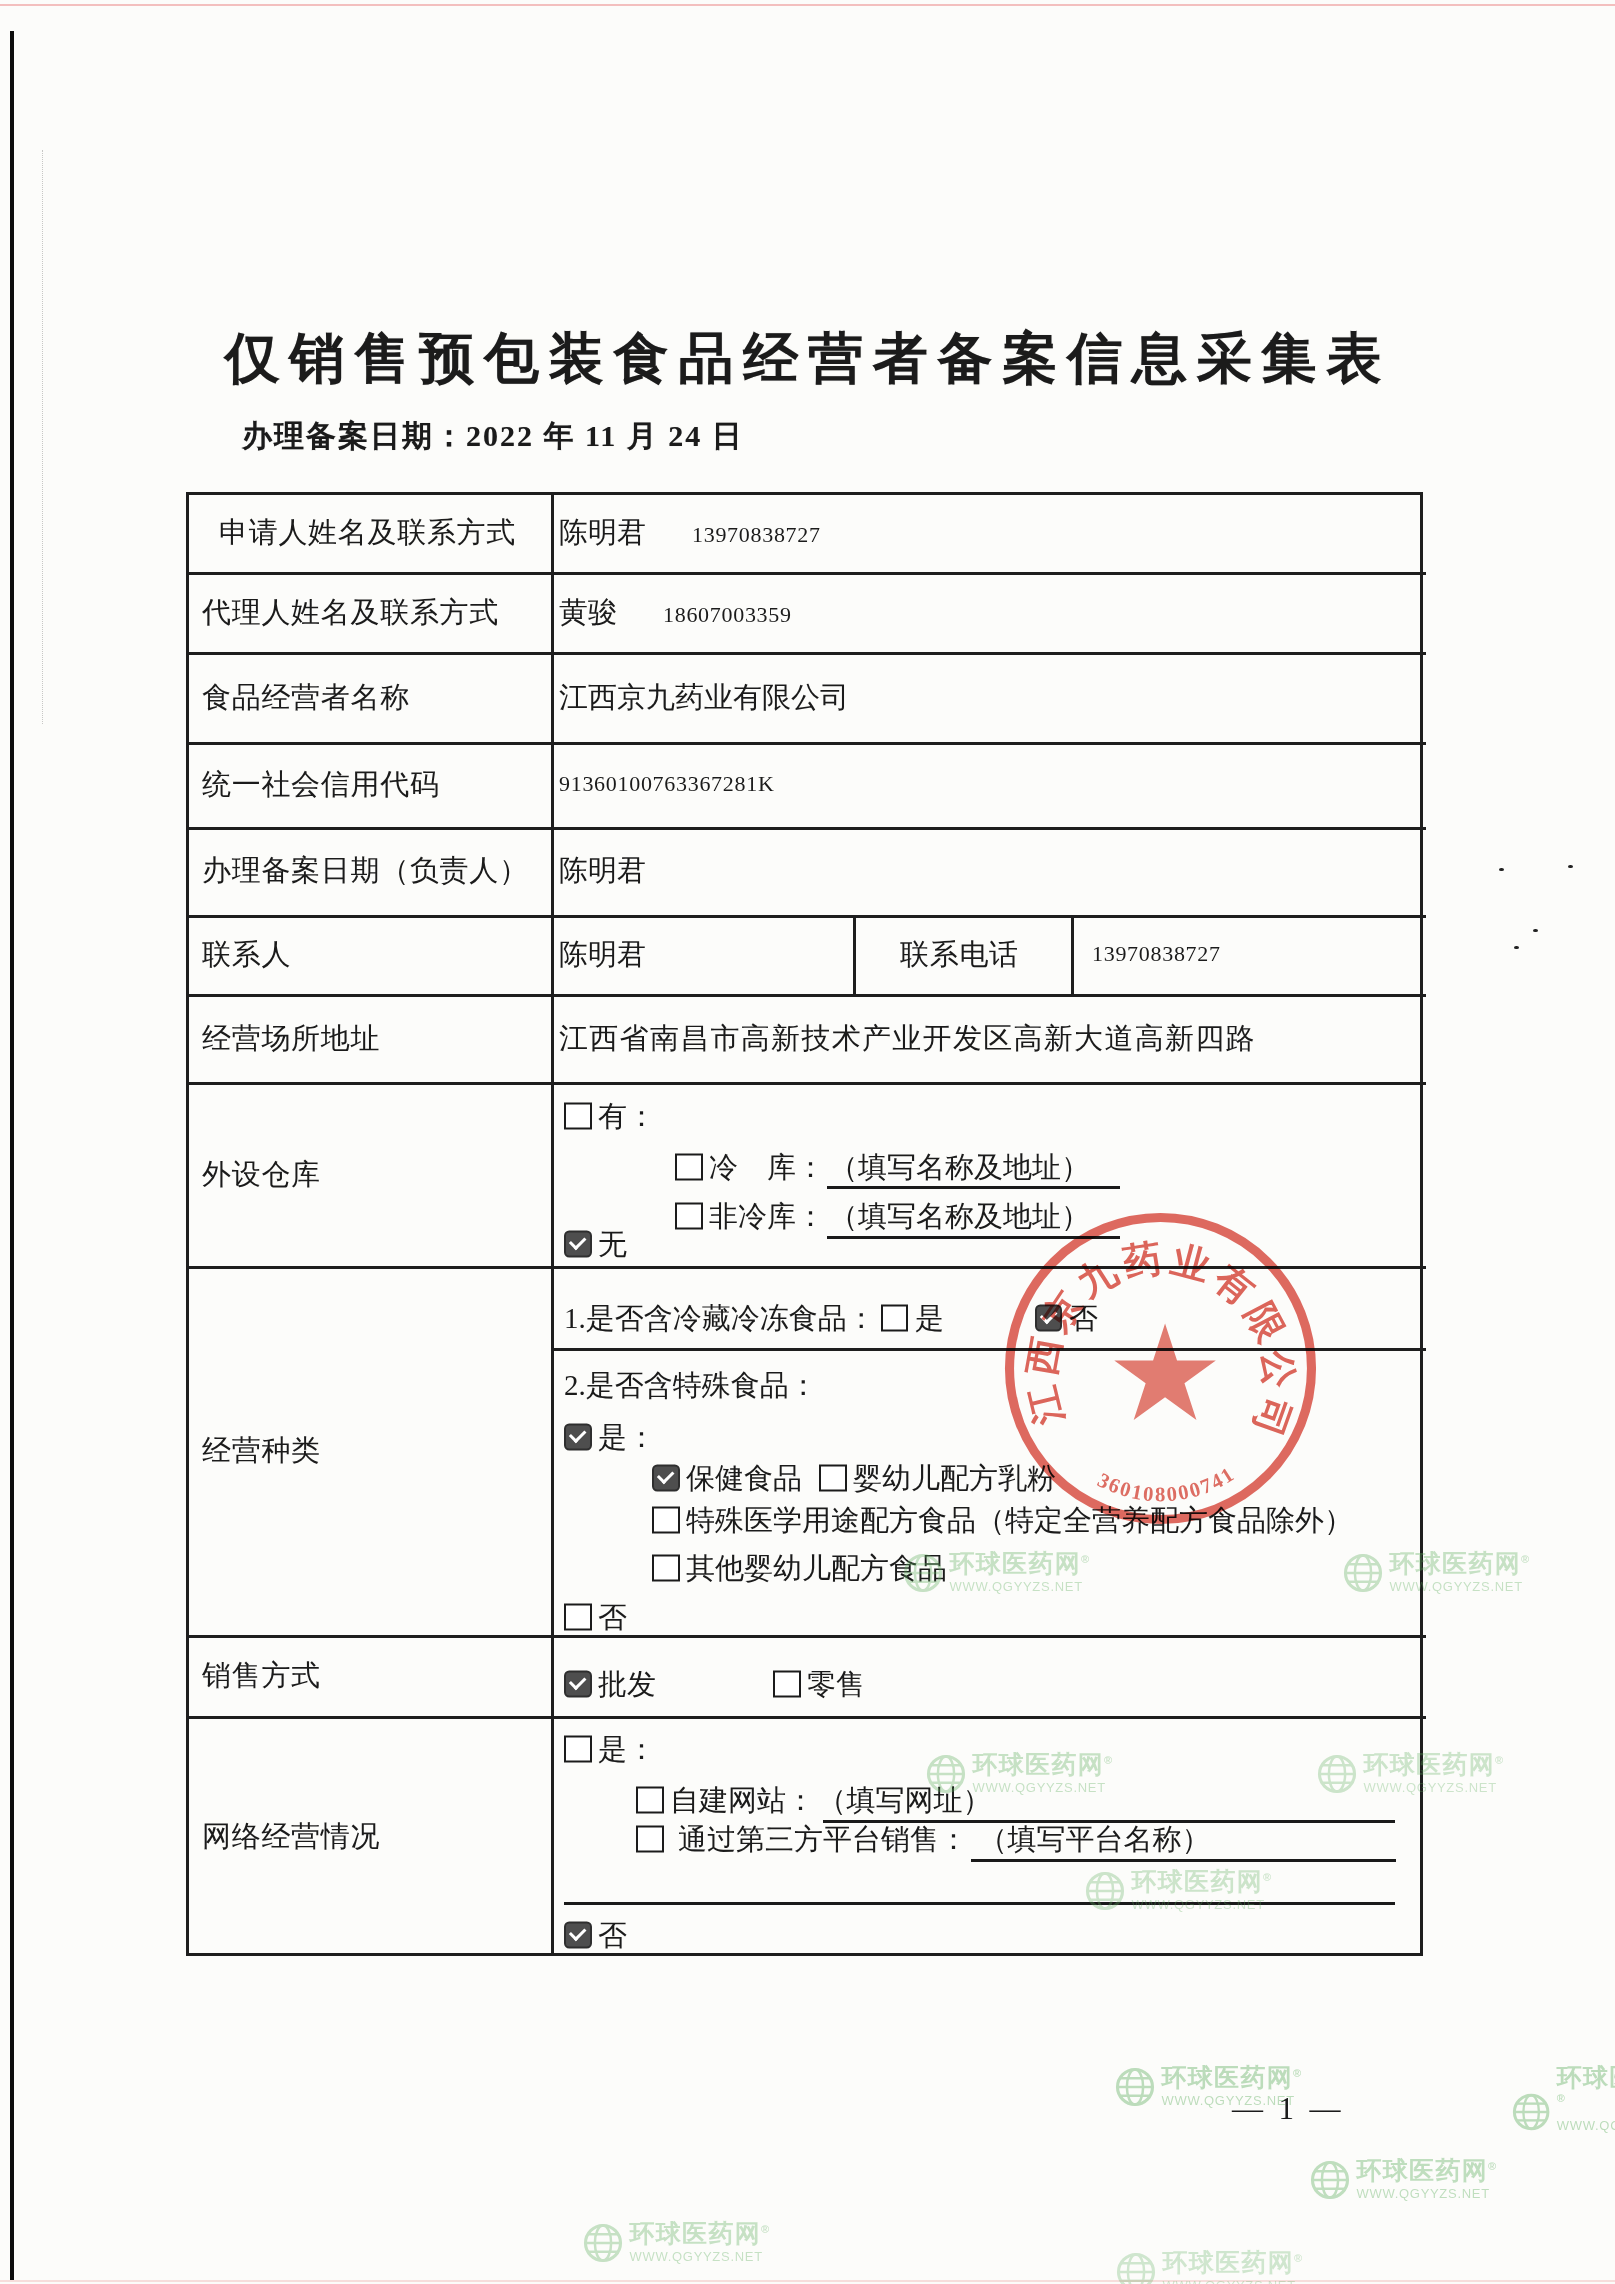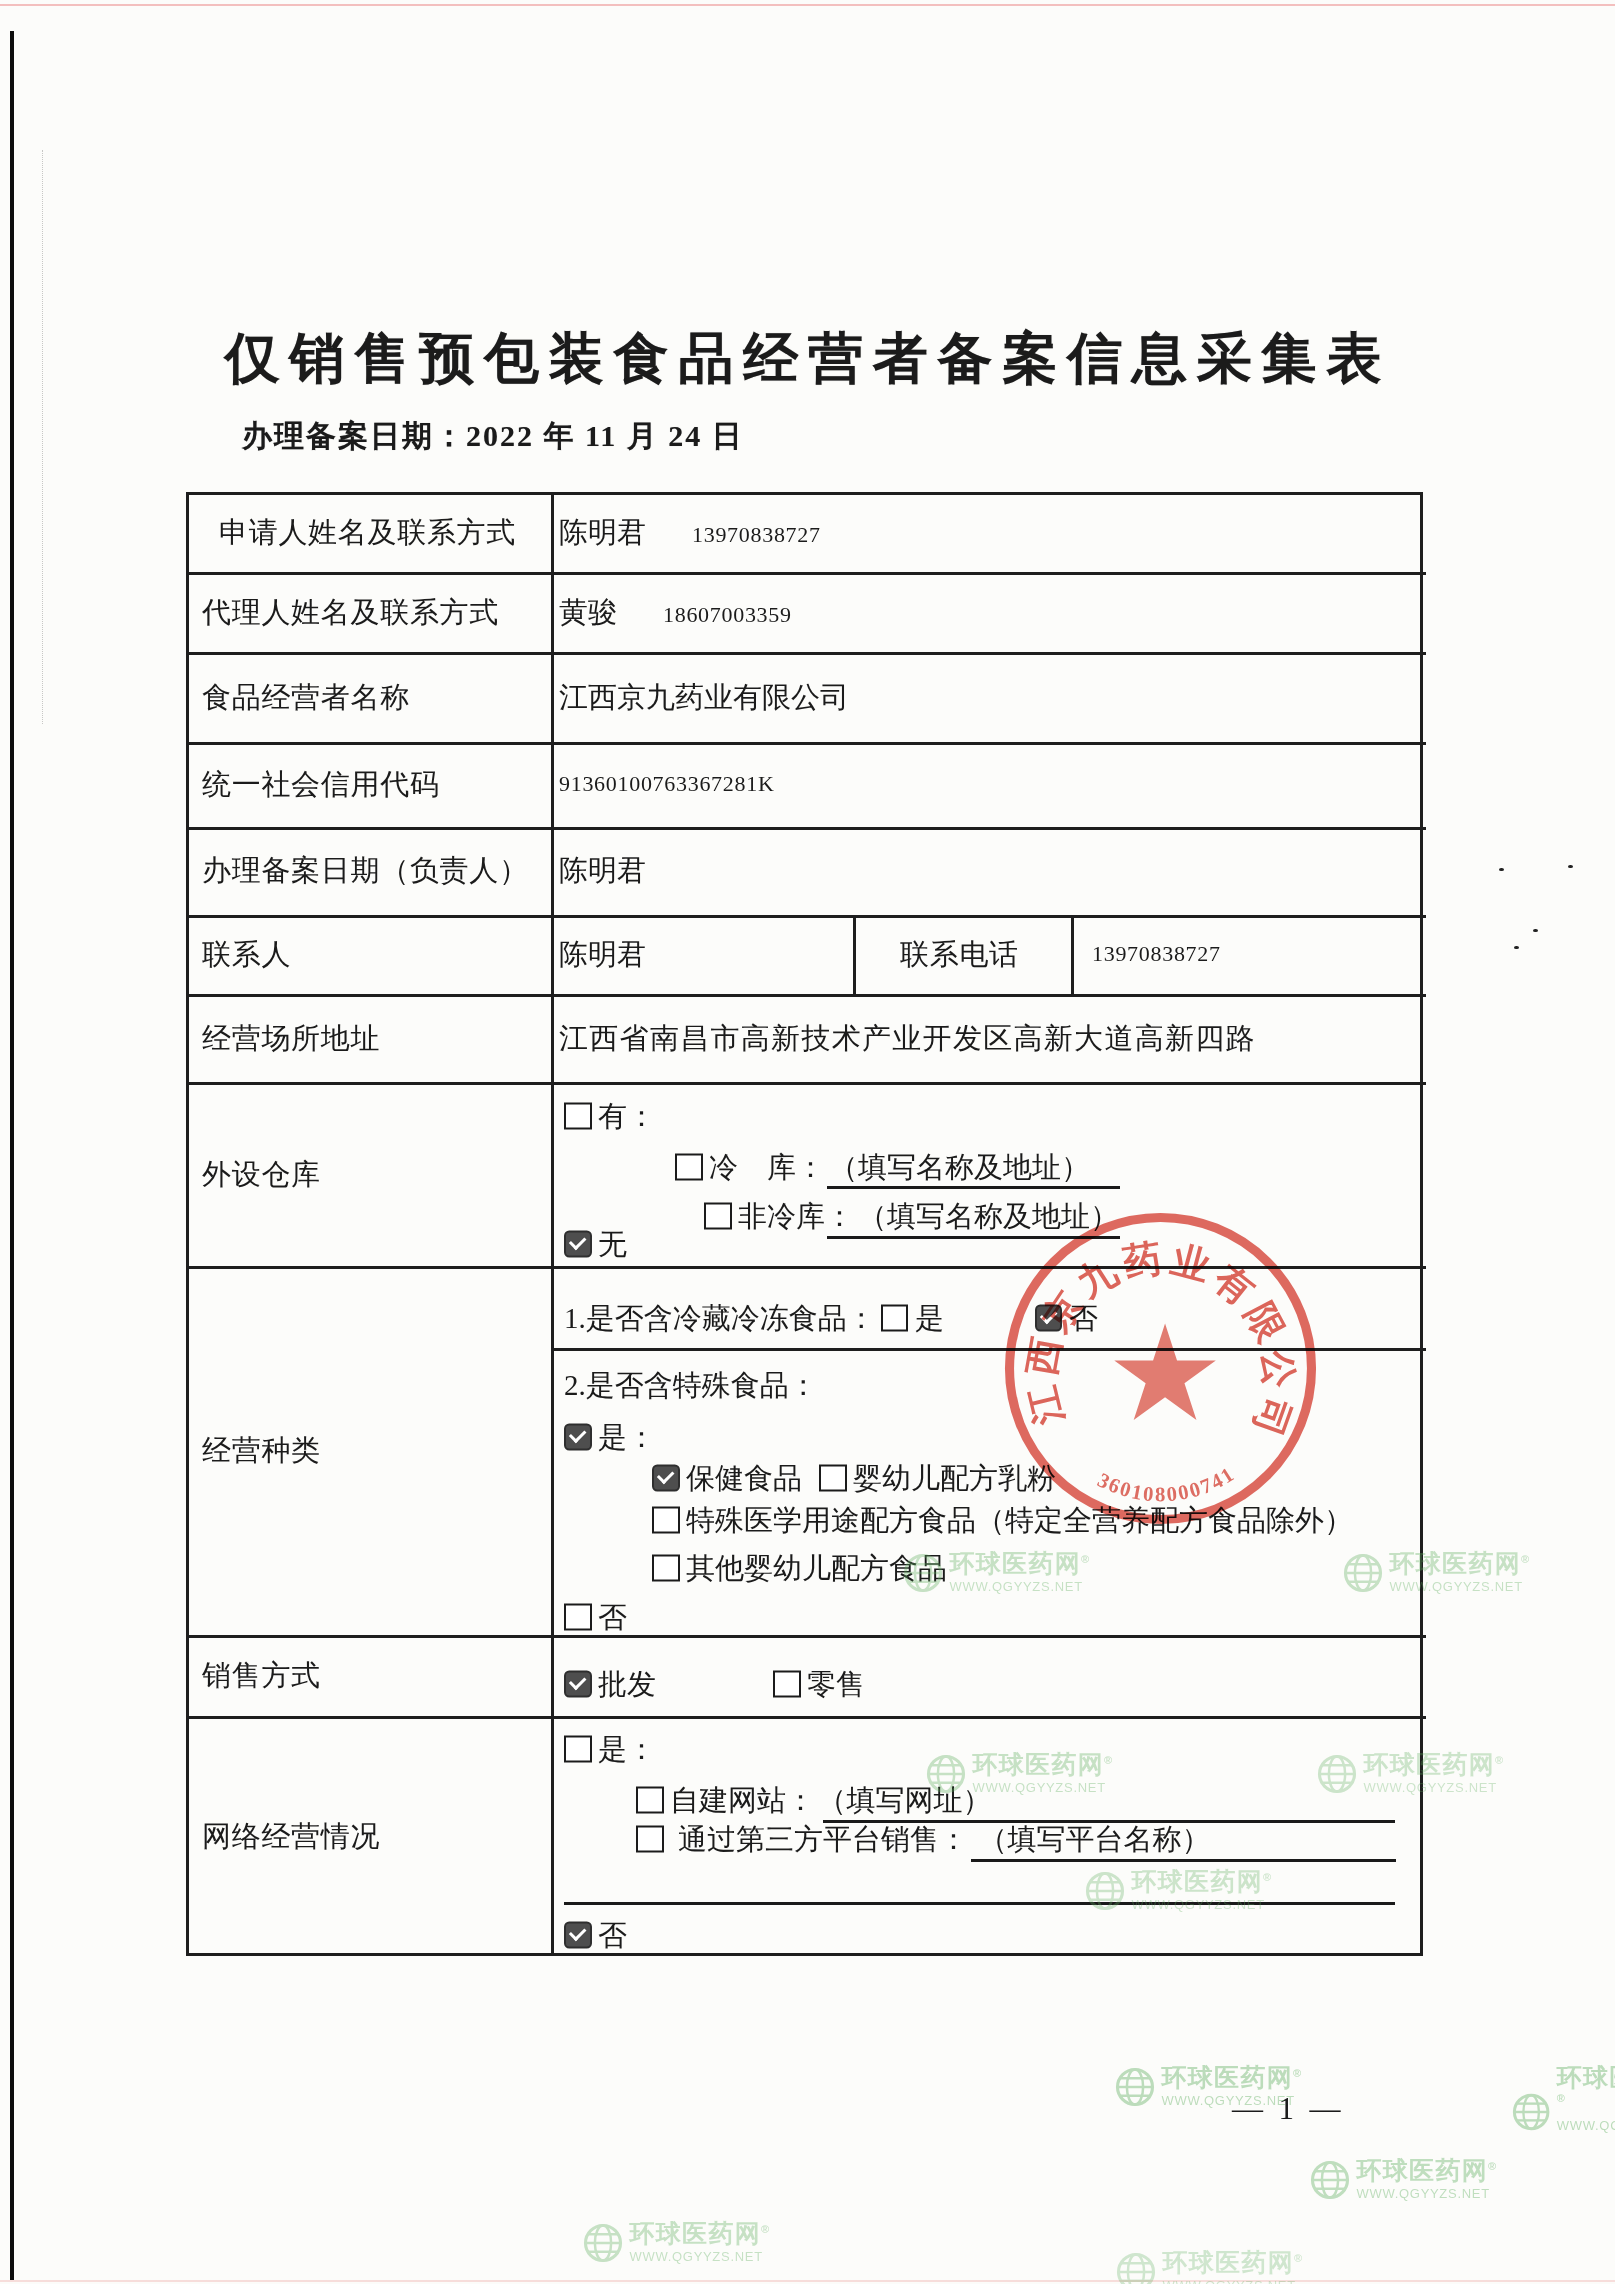--- a/index.html
+++ b/index.html
@@ -123,21 +123,21 @@
   <div class="pos line val" style="left:564px;top:1116px;">
     <span class="cb"></span>
       <span>有：</span>
   </div>
   <div class="pos line val" style="left:675px;top:1167px;">
     <span class="cb"></span>
       <span>冷　库：</span>
       <span style="margin-left:3.9px;">（填写名称及地址）</span>
   </div>
   <div class="uline" style="left:827px;top:1186px;width:293px;"></div>
-  <div class="pos line val" style="left:704px;top:1216px;">
+  <div class="pos line val" style="left:675px;top:1216px;">
     <span class="cb"></span>
       <span>非冷库：</span>
       <span style="margin-left:3.9px;">（填写名称及地址）</span>
   </div>
   <div class="uline" style="left:827px;top:1236px;width:293px;"></div>
   <div class="pos line val" style="left:564px;top:1244px;">
     <span class="cb on"></span>
       <span>无</span>
   </div>
 

